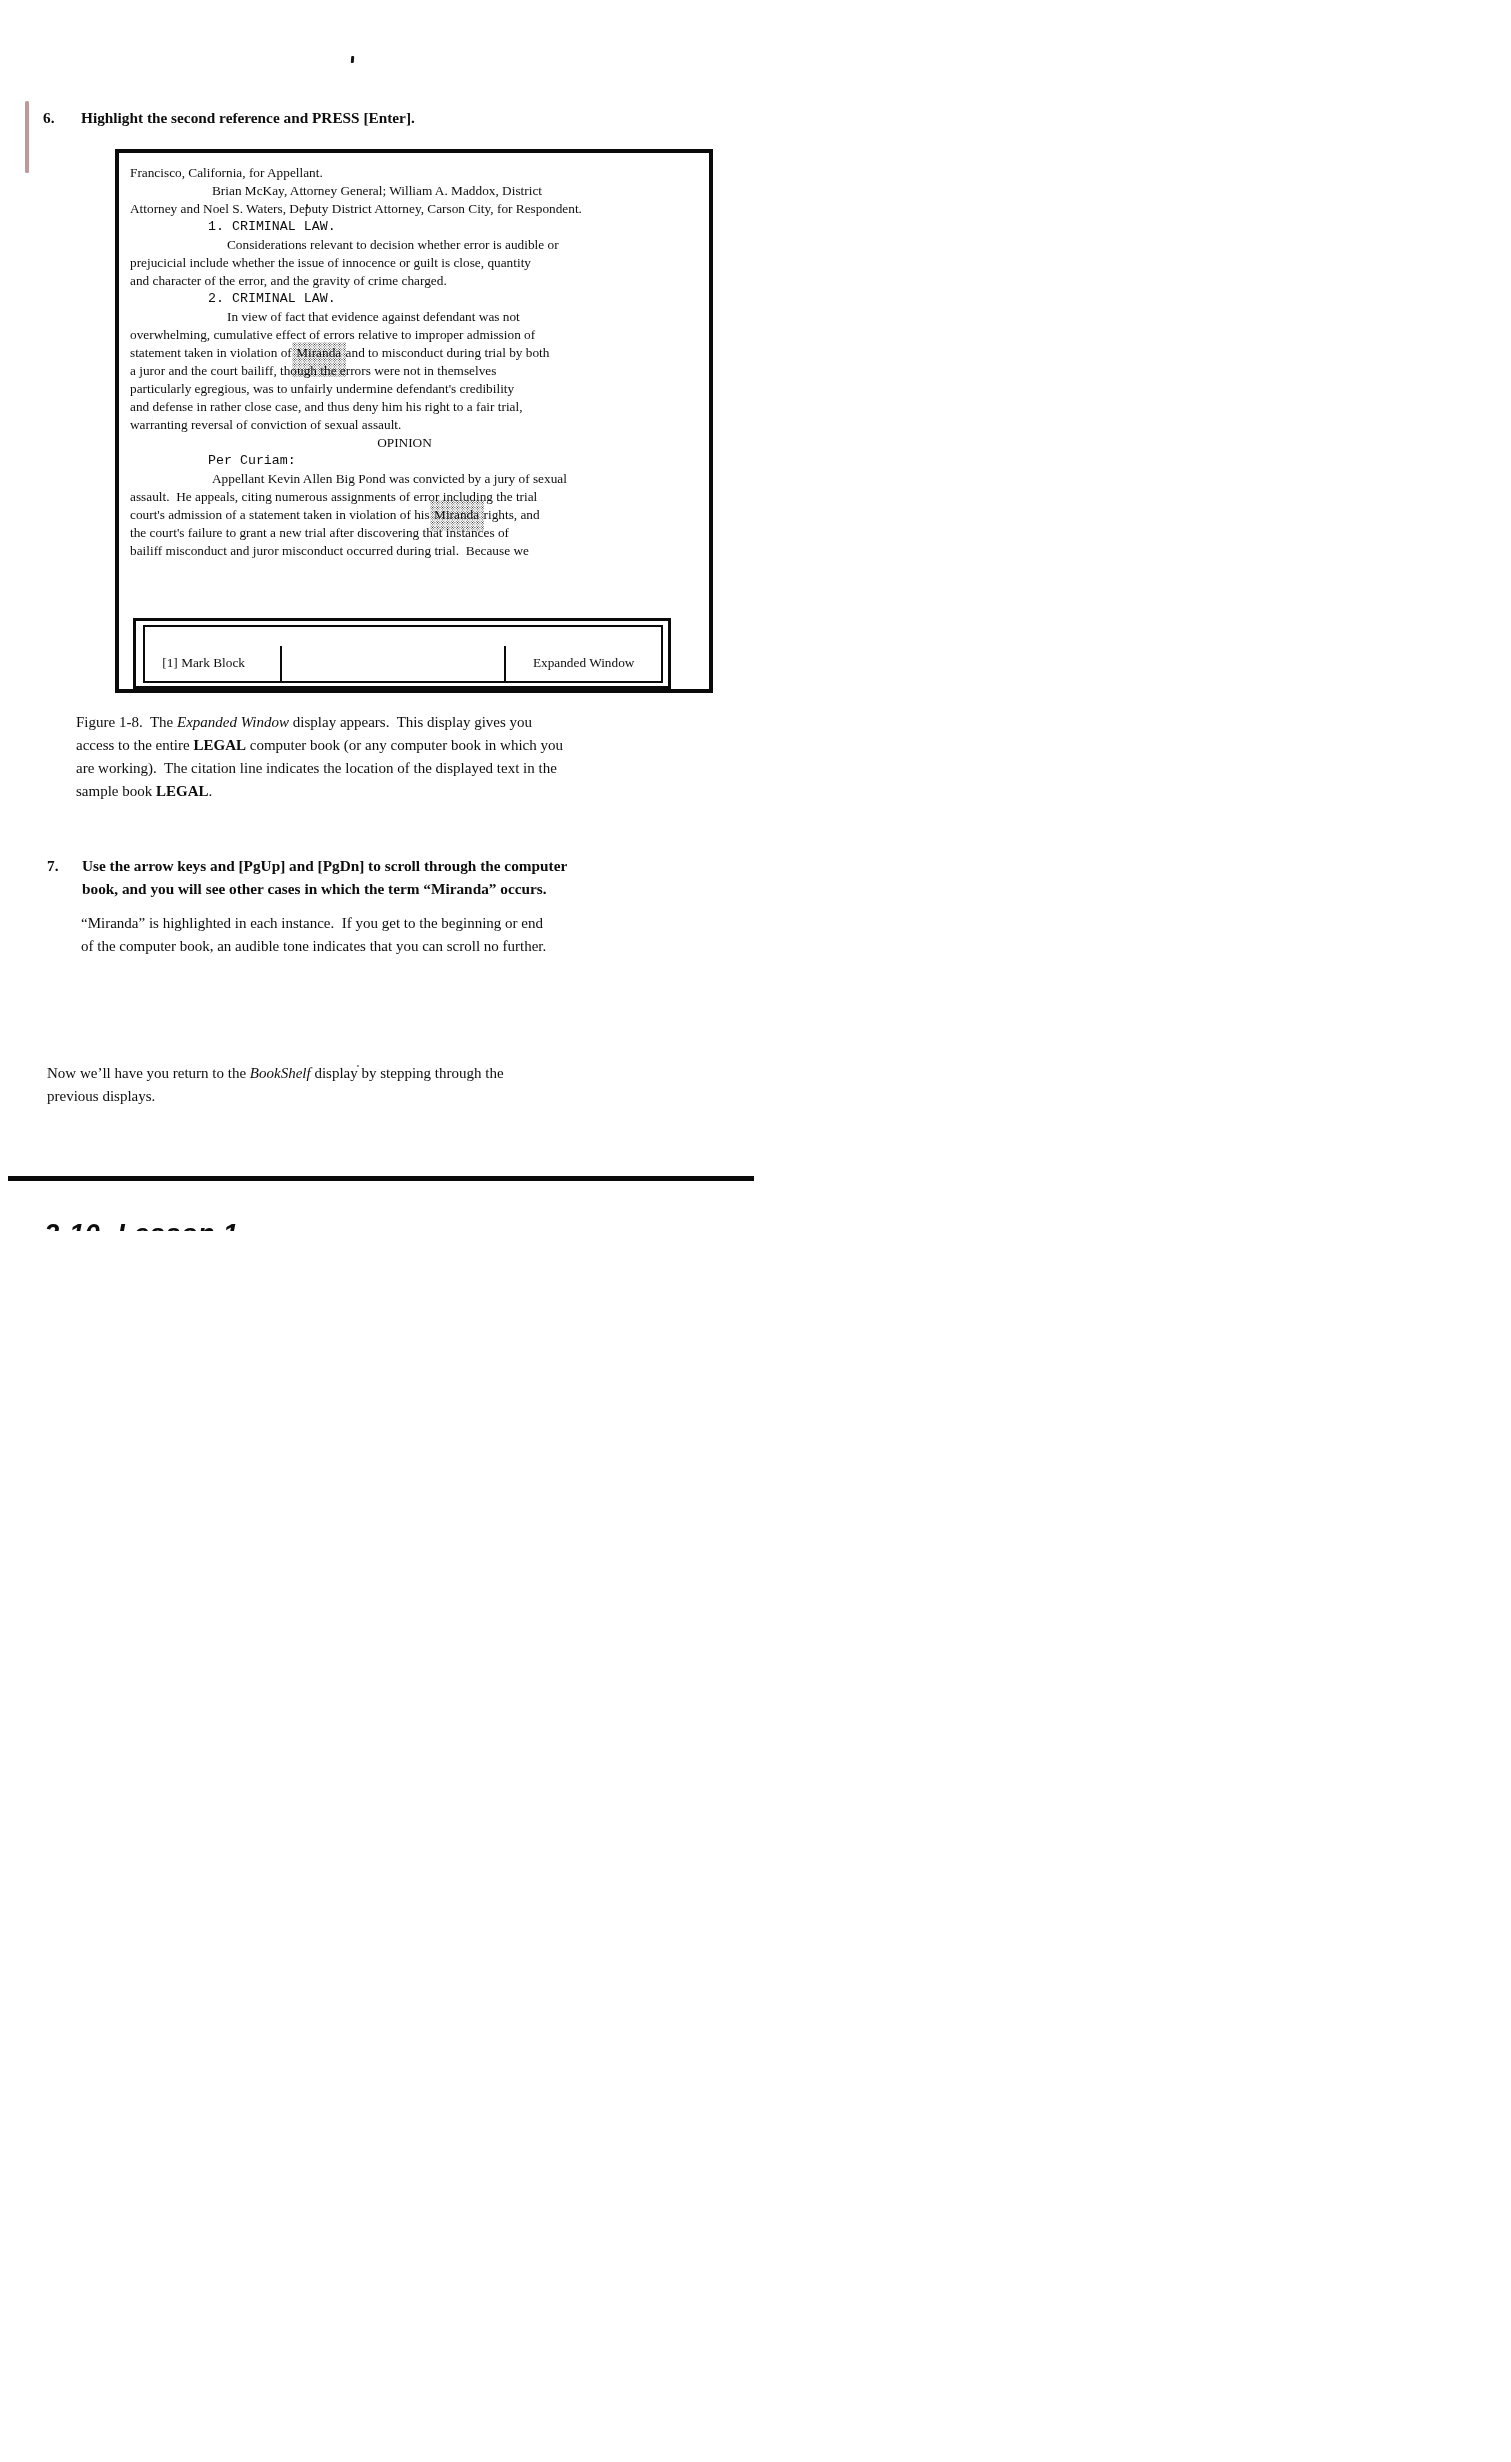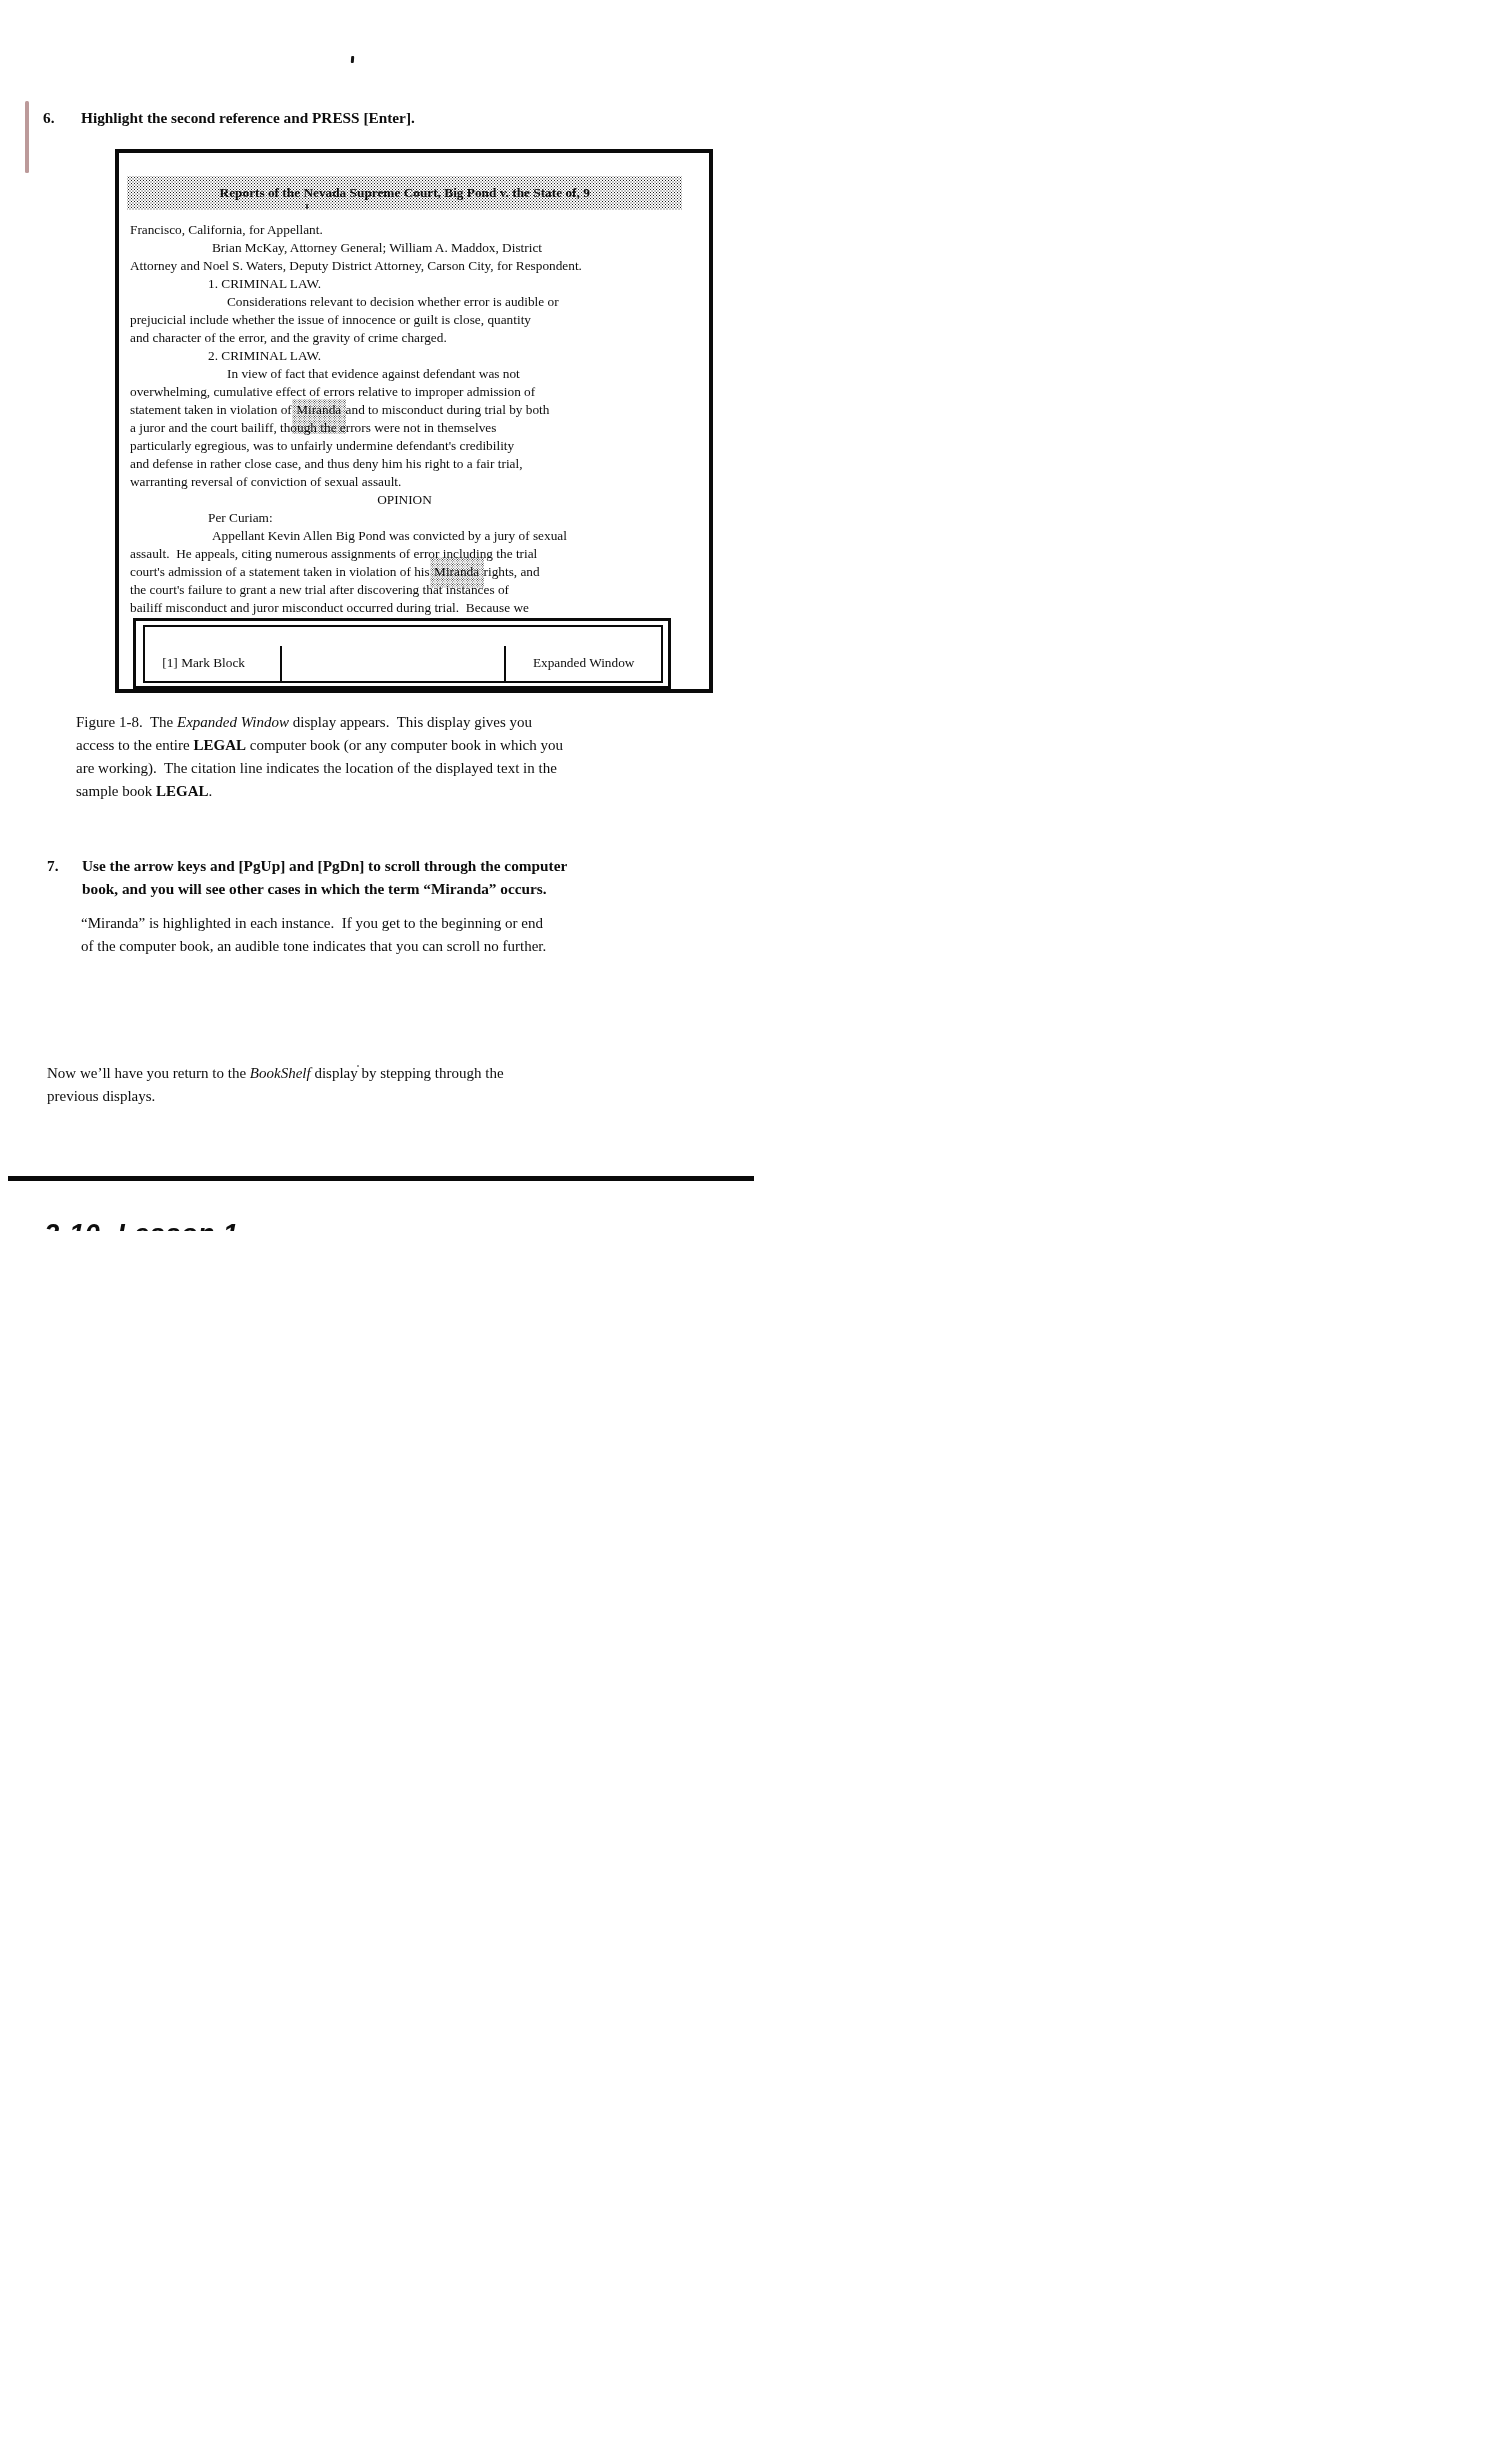--- a/index.html
+++ b/index.html
@@ -54,21 +54,21 @@
     white-space:pre;
   }
   .screen-body{
     margin-top:11px;
     padding-left:11px;
     padding-right:30px;
     font-size:13.3px;
     line-height:18px;
   }
   .tline{white-space:pre;}
-  .ind1{padding-left:78px;}
+  .ind1{padding-left:78px;font-family:Liberation Mono, monospace;}
   .ind2{padding-left:82px;}
   .ind3{padding-left:97px;}
   .center{text-align:center;}
   .it{font-style:italic;}
   .b{font-weight:bold;}
   
   .hl{
     background-image:
       radial-gradient(circle,#222 0.5px,transparent 0.6px),
       radial-gradient(circle,#222 0.5px,transparent 0.6px);
@@ -151,23 +151,20 @@
 <body>
 
 <div class="page">
 
   <div class="step step6">
     <span class="step-num">6.</span>
     <span class="step-text">Highlight the second reference and PRESS [Enter].</span>
   </div>
 
   <div class="screen">
-    <div class="citation-bar dots">
-      <span>Reports of the Nevada Supreme Court, Big Pond v. the State of, 9</span>
-    </div>
     <div class="screen-body">
         <div class="tline"><span>Francisco, California, for Appellant.</span></div>
         <div class="tline ind2"><span>Brian McKay, Attorney General; William A. Maddox, District</span></div>
         <div class="tline"><span>Attorney and Noel S. Waters, Deputy District Attorney, Carson City, for Respondent.</span></div>
         <div class="tline ind1"><span>1. CRIMINAL LAW.</span></div>
         <div class="tline ind3"><span>Considerations relevant to decision whether error is audible or</span></div>
         <div class="tline"><span>prejucicial include whether the issue of innocence or guilt is close, quantity</span></div>
         <div class="tline"><span>and character of the error, and the gravity of crime charged.</span></div>
         <div class="tline ind1"><span>2. CRIMINAL LAW.</span></div>
         <div class="tline ind3"><span>In view of fact that evidence against defendant was not</span></div>

